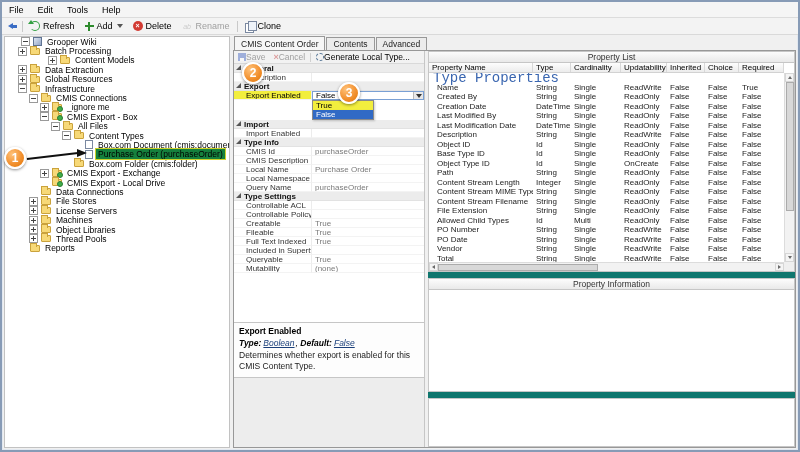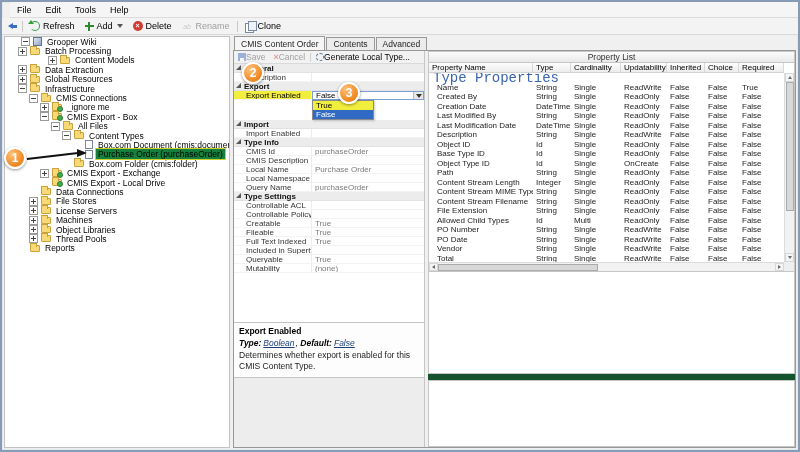--- a/index.html
+++ b/index.html
@@ -1,21 +1,21 @@
 <!DOCTYPE html>
 <html><head>
 <meta charset="utf-8">
 <style>
   * { margin:0; padding:0; box-sizing:border-box; }
   html,body { width:800px; height:452px; overflow:hidden; }
   body { font-family:"Liberation Sans","DejaVu Sans",sans-serif; font-size:9px; color:#000; background:#fff; }
   #window { position:absolute; inset:0; background:#f0f0f0; border:2px solid #879bb6; box-shadow:inset 0 0 0 1px #e2e8f0; }
 
   
-  .menu-bar { position:absolute; left:8px; top:0; right:0; height:16px; display:flex; align-items:center; background:#f5f5f5; border-bottom:1px solid #dcdcdc; }
+  .menu-bar { position:absolute; left:0; top:0; right:0; height:16px; display:flex; align-items:center; background:#f5f5f5; border-bottom:1px solid #dcdcdc; }
   .menu-item { padding:0 7px; height:100%; display:flex; align-items:center; cursor:default; }
 
   
   .toolbar { position:absolute; left:0; top:16px; right:0; height:17px; display:flex; align-items:center; background:#f3f3f3; border-bottom:1px solid #d9d9d9; padding-left:3px; }
   .tb-btn { display:flex; align-items:center; gap:3px; padding:0 5px; height:100%; }
   .tb-btn.disabled { color:#9f9f9f; }
   .tb-btn.disabled .icon { opacity:.45; }
   .tb-sep { width:1px; height:11px; background:#c9c9c9; margin:0 2px; }
   .icon { display:inline-flex; align-items:center; justify-content:center; flex:none; }
 
@@ -99,21 +99,21 @@
   
   .help-pane { height:56px; background:#fdfdfd; border-top:1px solid #c6c6c6; border-bottom:1px solid #c6c6c6; padding:3px 5px; font-size:8.5px; }
   .help-title { font-weight:bold; margin-bottom:2px; }
   .help-meta { font-style:italic; margin-bottom:2px; }
   .hm-label { font-weight:bold; margin-right:2px; }
   .hm-link { text-decoration:underline; color:#1a3f7a; margin-right:1px; }
   .help-desc { color:#222; line-height:1.25; }
   .mid-filler { flex:1; background:#ededed; }
 
   
-  .right-pane { position:absolute; left:194px; top:0; right:0; bottom:0; display:flex; flex-direction:column; background:#14532d; }
+  .right-pane { position:absolute; left:194px; top:0; right:0; bottom:0; display:flex; flex-direction:column; background:#0f766e; }
   .panel-header { height:12px; background:linear-gradient(#fcfcfc,#e9e9e9); border:1px solid #c6c6c6; display:flex; align-items:center; justify-content:center; font-size:8.5px; color:#333; flex:none; }
   .plist { height:209px; background:#fff; border:1px solid #c6c6c6; border-top:none; position:relative; flex:none; font-size:8px; }
   .pl-hdr { position:absolute; left:0; right:10px; top:0; height:10px; display:flex; background:linear-gradient(#fdfdfd,#ececec); border-bottom:1px solid #d2d2d2; }
   .pl-h { border-right:1px solid #d8d8d8; }
   .pl-h,.pl-c { padding-left:3px; display:flex; align-items:center; overflow:hidden; white-space:nowrap; flex:none; }
   .c0 { width:104px; } .c1 { width:38px; } .c2 { width:50px; } .c3 { width:46px; } .c4 { width:38px; } .c5 { width:34px; } .c6 { flex:1; width:auto; }
   .pl-c.c0 { padding-left:8px; }
   .pl-body { position:absolute; left:0; right:10px; top:10px; bottom:9px; overflow:hidden; }
   .pl-group { height:9.5px; display:flex; align-items:center; color:#3a66b0; padding-left:4px; font-size:14px;font-family:Liberation Mono, monospace; }
   .pl-row { height:9.5px; display:flex; color:#222; }
@@ -666,20 +666,21 @@
             <div class="sb-btn left">
                 <span class="tri-left"></span>
               </div>
             <div class="hthumb"></div>
             <div class="sb-btn right">
                 <span class="tri-right"></span>
               </div>
           </div>
           <div class="sb-corner"></div>
         </div>
+        <div class="panel-header pinfo-header">Property Information</div>
         <div class="pinfo-box"></div>
         <div class="extra-box"></div>
       </div>
 
     </div>
   </div>
 
   <div class="callout" id="callout-1">1</div>
   <div class="callout" id="callout-2">2</div>
   <div class="callout" id="callout-3">3</div>

